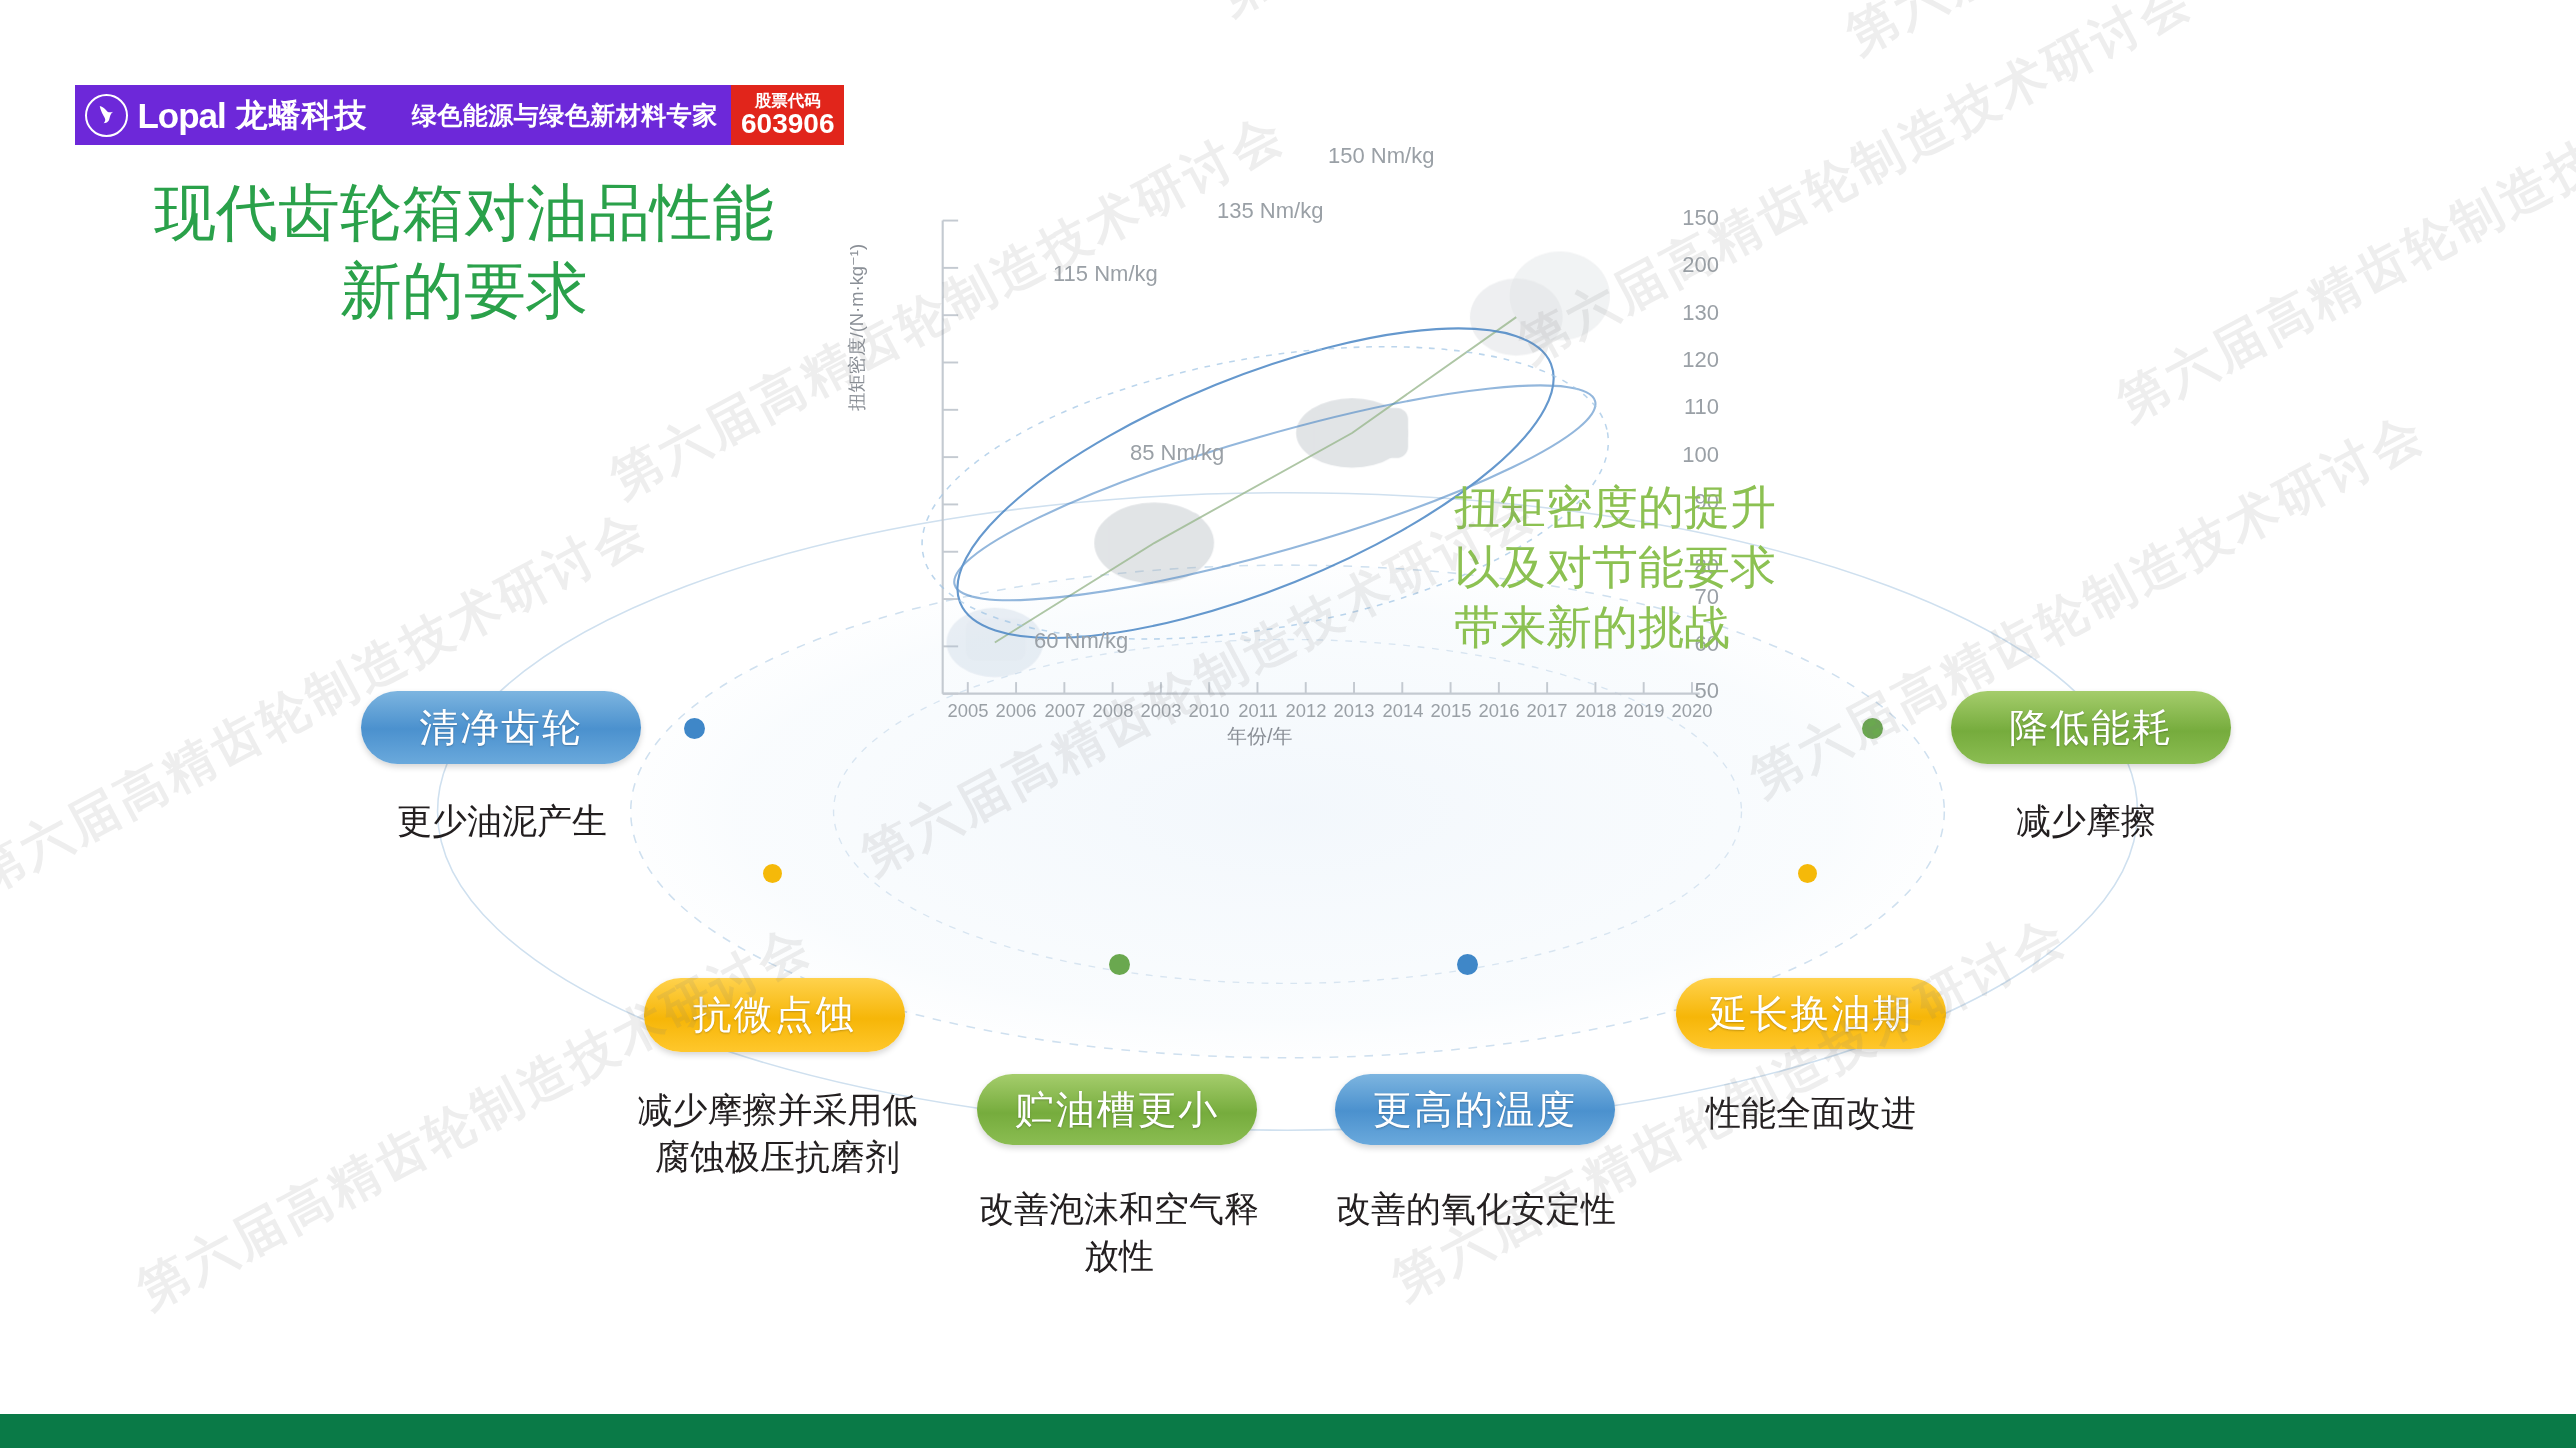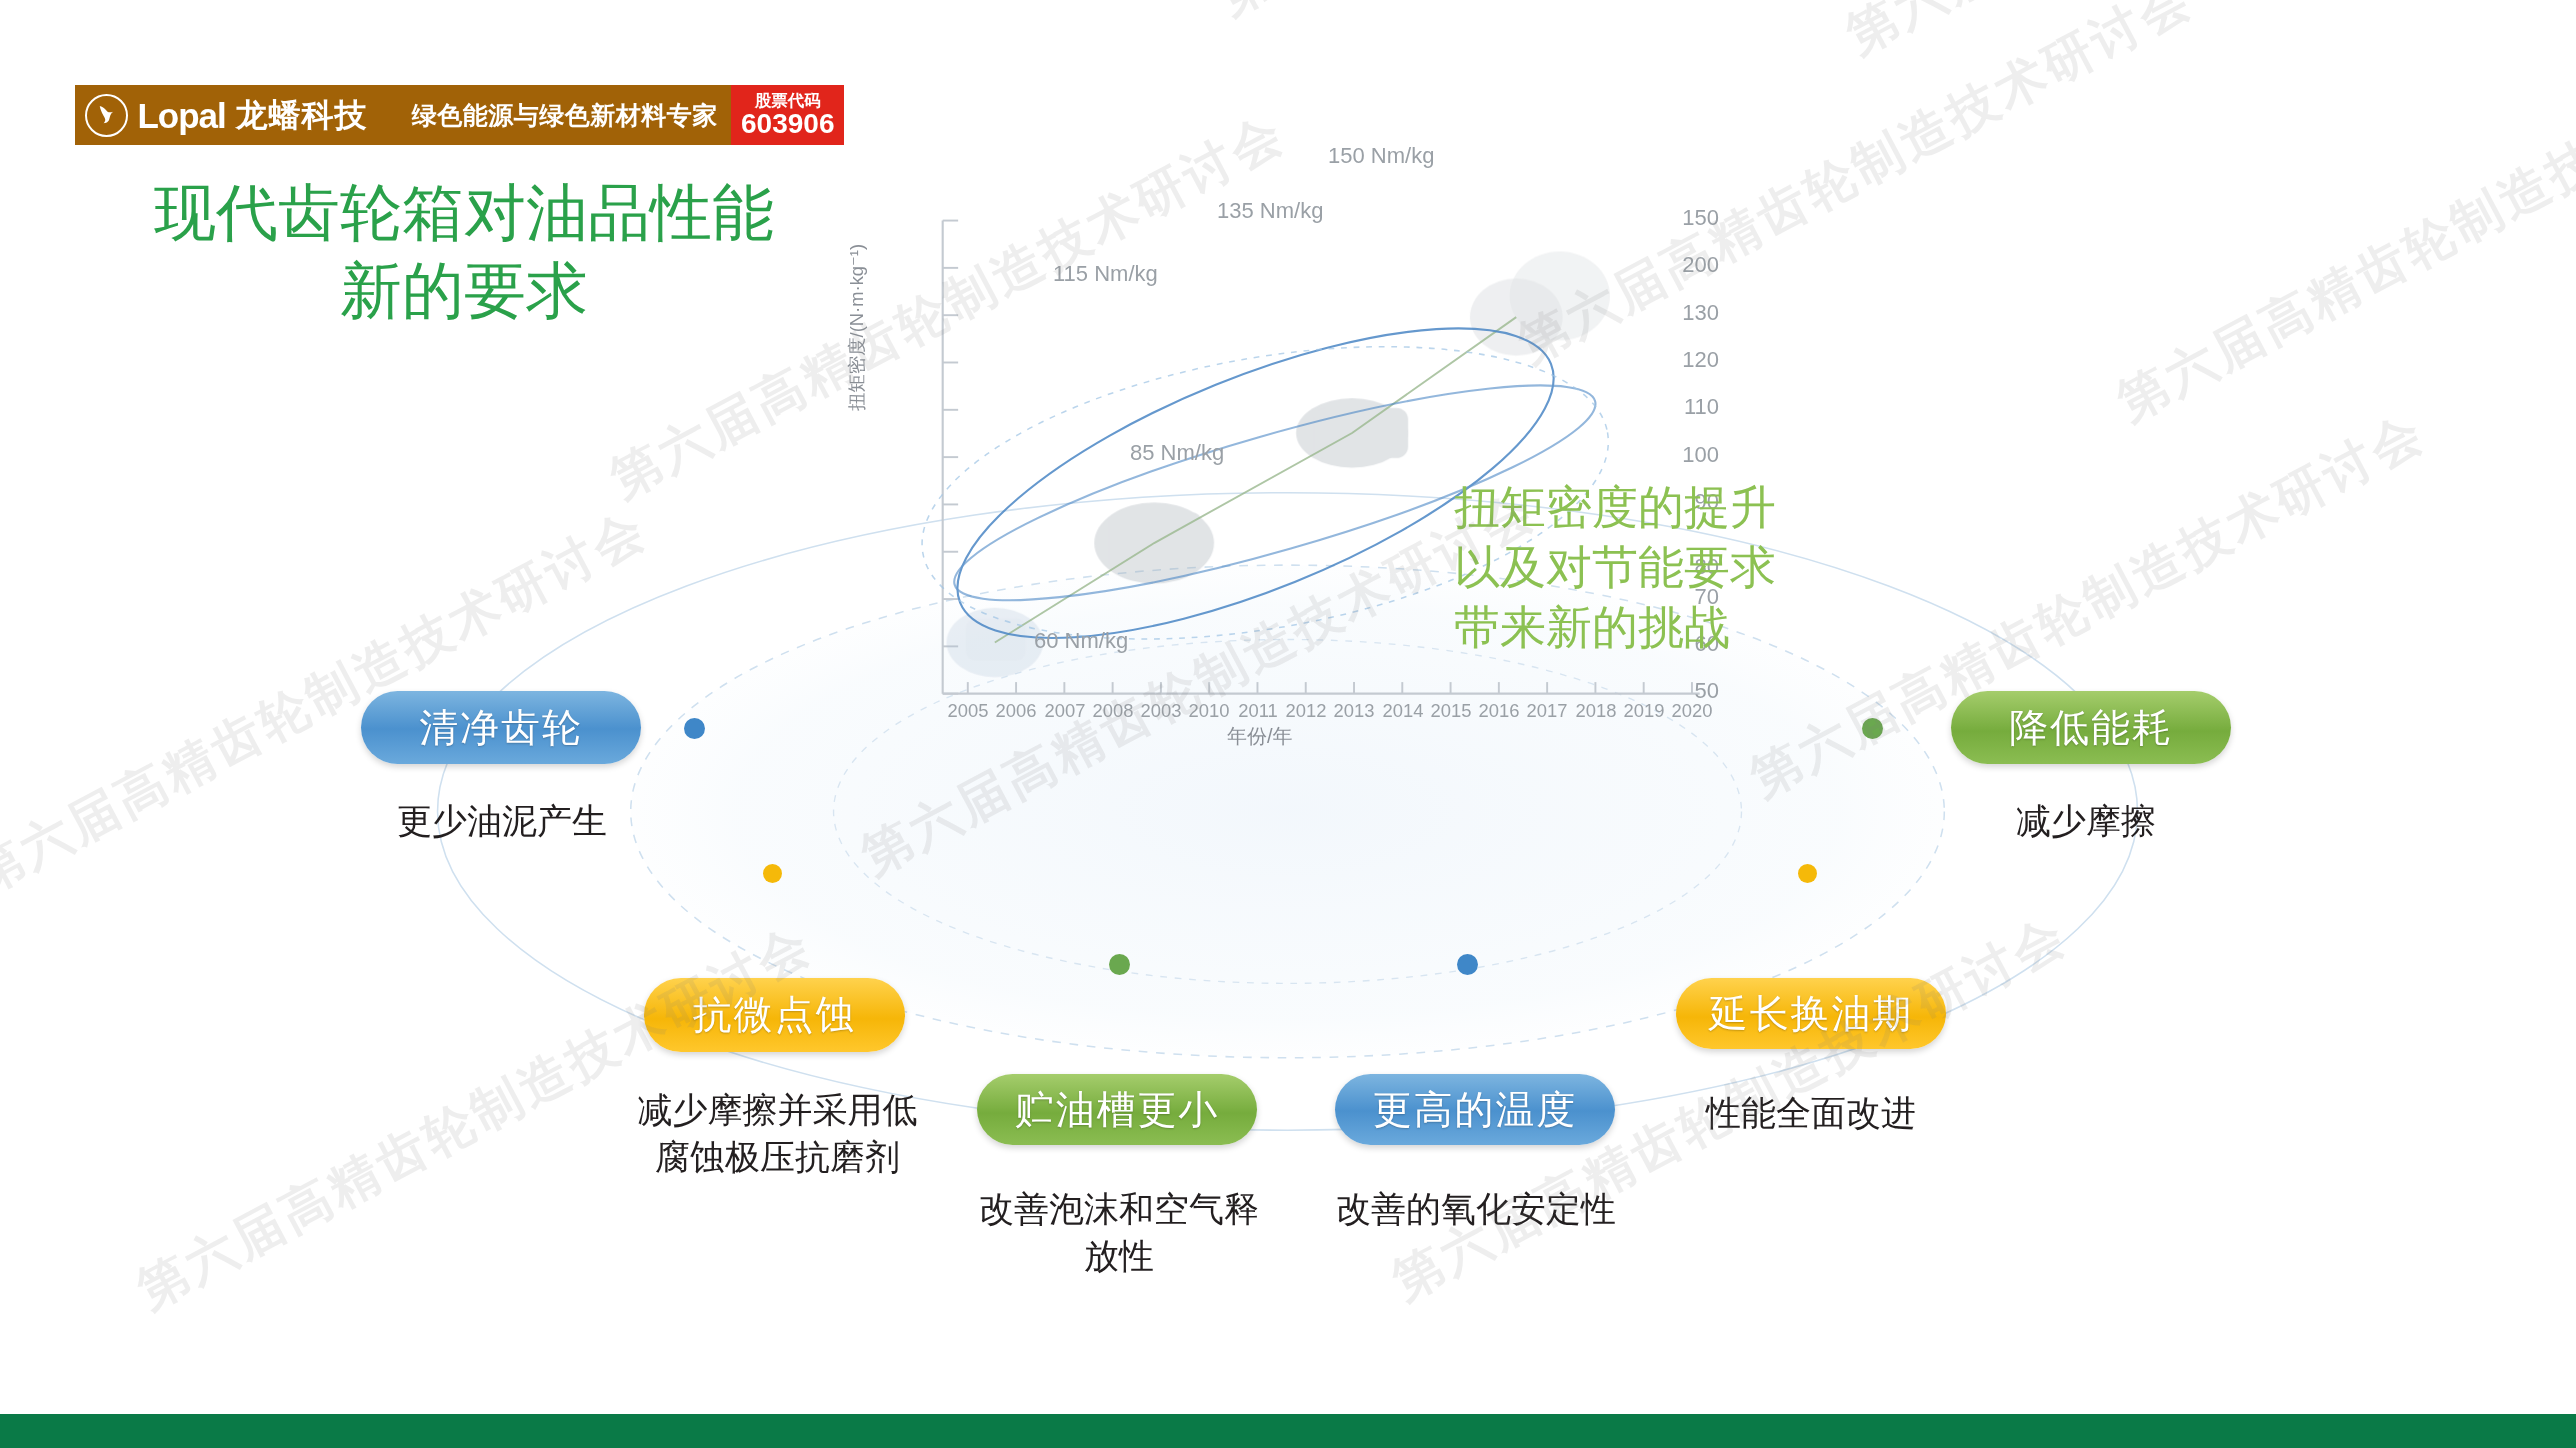--- a/index.html
+++ b/index.html
@@ -17,21 +17,21 @@
     position:absolute;white-space:nowrap;
     font-size:50px;font-weight:700;
     color:rgba(120,120,120,.13);
     transform:rotate(-28deg);transform-origin:left top;
     letter-spacing:3.9px;
   }
 
   
   .logo-wrap{position:absolute;left:75px;top:85px;display:flex;align-items:stretch;height:60px;z-index:30;}
   .logo-green{
-    background:#a16207;display:flex;align-items:center;padding:0 13.5px 0 9.7px;gap:9.7px;
+    background:#6d28d9;display:flex;align-items:center;padding:0 13.5px 0 9.7px;gap:9.7px;
   }
   .logo-mark{
     width:39px;height:39px;border-radius:50%;border:2.9px solid #fff;
     display:flex;align-items:center;justify-content:center;position:relative;flex:0 0 auto;
   }
   .logo-mark svg{display:block;}
   .logo-latin{
     color:#fff;font-size:35px;font-weight:700;letter-spacing:-1px;line-height:1;
     font-family:"Liberation Sans","DejaVu Sans",sans-serif;
   }

